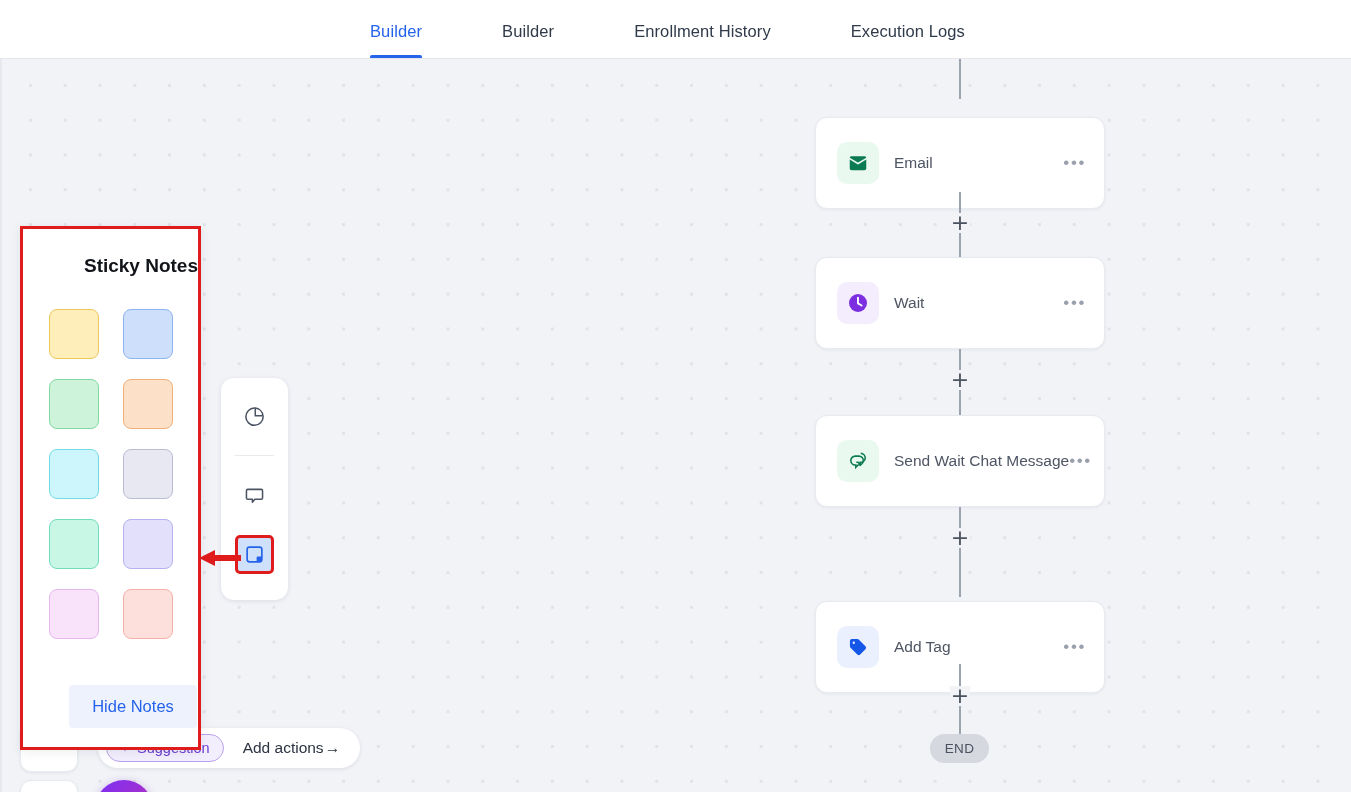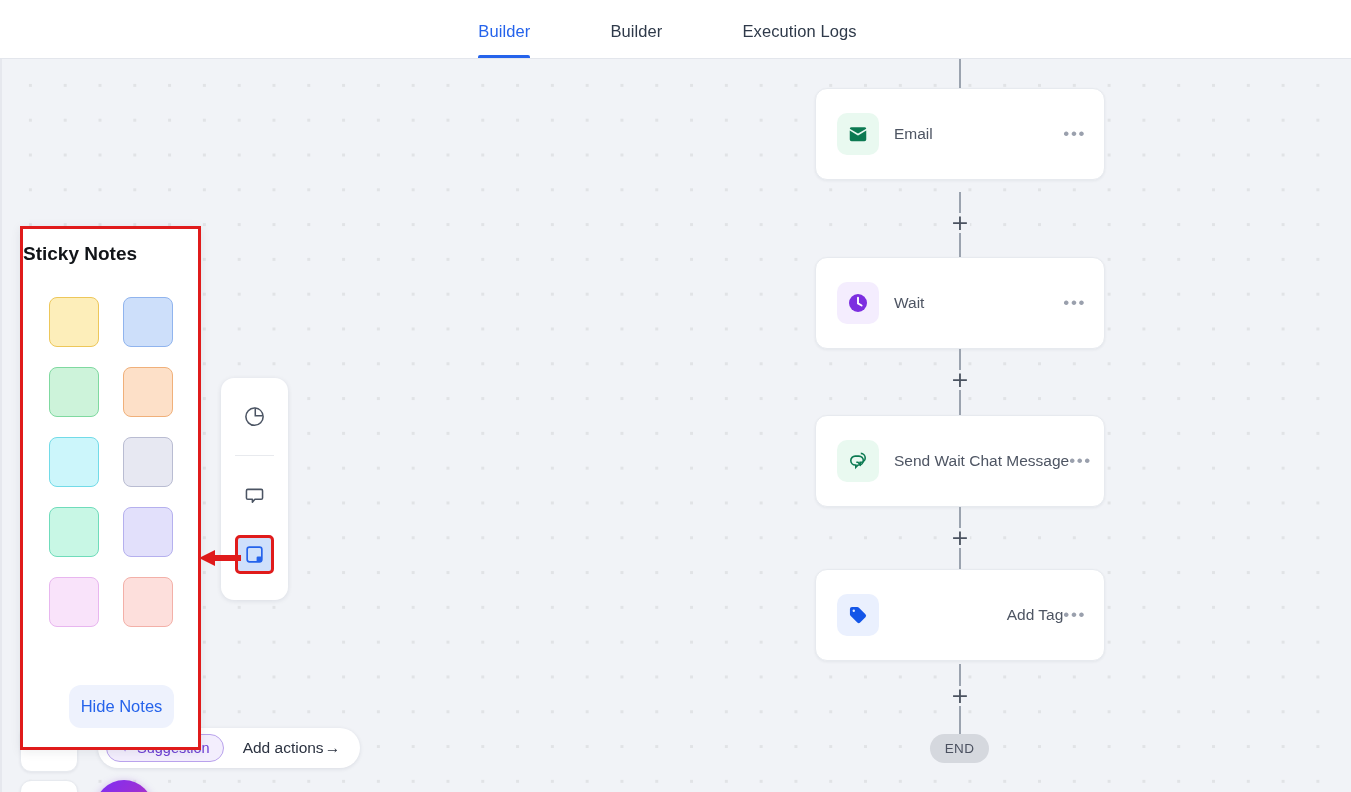--- a/index.html
+++ b/index.html
@@ -199,65 +199,66 @@
   
   .panel {
     position: absolute; left: 20px; top: 167px;
     width: 181px; height: 524px;
     background: #ffffff;
     border: 3px solid #e01b1b;
     z-index: 30;
     box-shadow: 0 2px 10px rgba(23,33,55,.08);
   }
   .panel-title {
-    text-align: left;
+    text-align: right;
     font-size: 19px; font-weight: bold; color: #111418;
-    margin-top: 14px;
+    margin-top: 26px;
   }
   .swatch-grid {
     margin: 32px auto 0 auto;
     width: 124px;
     display: grid;
     grid-template-columns: 50px 50px;
     grid-column-gap: 24px;
     grid-row-gap: 20px;
   }
   .swatch {
     width: 50px; height: 50px;
     border-radius: 8px;
     cursor: pointer;
   }
   .hide-notes {
     position: absolute; left: 46px; top: 456px;
-    width: 105px; height: 43px;
+    width: 128px; height: 43px;
     background: #eef2fd;
-    border-radius: 12px;
+    border-radius: 4px;
     display: flex; align-items: center; justify-content: center;
     color: #2563eb; font-size: 16.5px;
     cursor: pointer;
   }
 </style>
 </head>
 <body>
 
 <div class="topbar">
   <div class="tabs">
     <div class="tab active">Builder</div>
     <div class="tab">Builder</div>
+    <div class="tab">Enrollment History</div>
     <div class="tab">Execution Logs</div>
   </div>
 </div>
 
 <div class="canvas">
 
   <div class="flow">
 
     <div class="connector" style="top:-8px;height:48px;"></div>
 
-    <div class="node" style="top:29px;">
+    <div class="node" style="top:58px;">
       <div class="node-icon" style="background:#e9f9f0;">
         <svg width="22" height="22" viewBox="0 0 24 24" fill="#0c7a52">
           <path d="M3 8.3V18a2 2 0 002 2h14a2 2 0 002-2V8.3l-8.4 5.1a1.2 1.2 0 01-1.2 0L3 8.3z"></path>
           <path d="M21 6.2A2 2 0 0019 4.6H5A2 2 0 003 6.2l8.4 5.1a1.2 1.2 0 001.2 0L21 6.2z"></path>
         </svg>
       </div>
       <div class="node-label">Email</div>
       <div class="node-menu">•••</div>
     </div>
 
@@ -285,21 +286,21 @@
           <path d="M9.2 7.1c-2.4 0-4.4 2-4.4 4.5 0 2.4 2 4.4 4.4 4.4h.6v2.3l2.3-2.3h.8c2.4 0 4.4-2 4.4-4.4 0-2.5-2-4.5-4.4-4.5H9.2z"></path>
         </svg>
       </div>
       <div class="node-label">Send Wait Chat Message</div>
       <div class="node-menu">•••</div>
     </div>
 
     <div class="connector" style="top:448px;height:90px;"></div>
     <div class="plus" style="top:469px;">+</div>
 
-    <div class="node" style="top:510px;text-align:right;">
+    <div class="node" style="top:542px;">
       <div class="node-icon" style="background:#eaf0fe;">
         <svg width="22" height="22" viewBox="0 0 24 24" fill="#1456e8">
           <path d="M11.2 3.2H5.4a2.2 2.2 0 00-2.2 2.2v5.8c0 .6.23 1.15.64 1.56l7.4 7.4a2.2 2.2 0 003.11 0l5.77-5.77a2.2 2.2 0 000-3.11l-7.4-7.4a2.2 2.2 0 00-1.52-.68z"></path>
           <circle cx="7.4" cy="7.4" r="1.3" fill="#eaf0fe"></circle>
         </svg>
       </div>
       <div class="node-label">Add Tag</div>
       <div class="node-menu">•••</div>
     </div>
 

